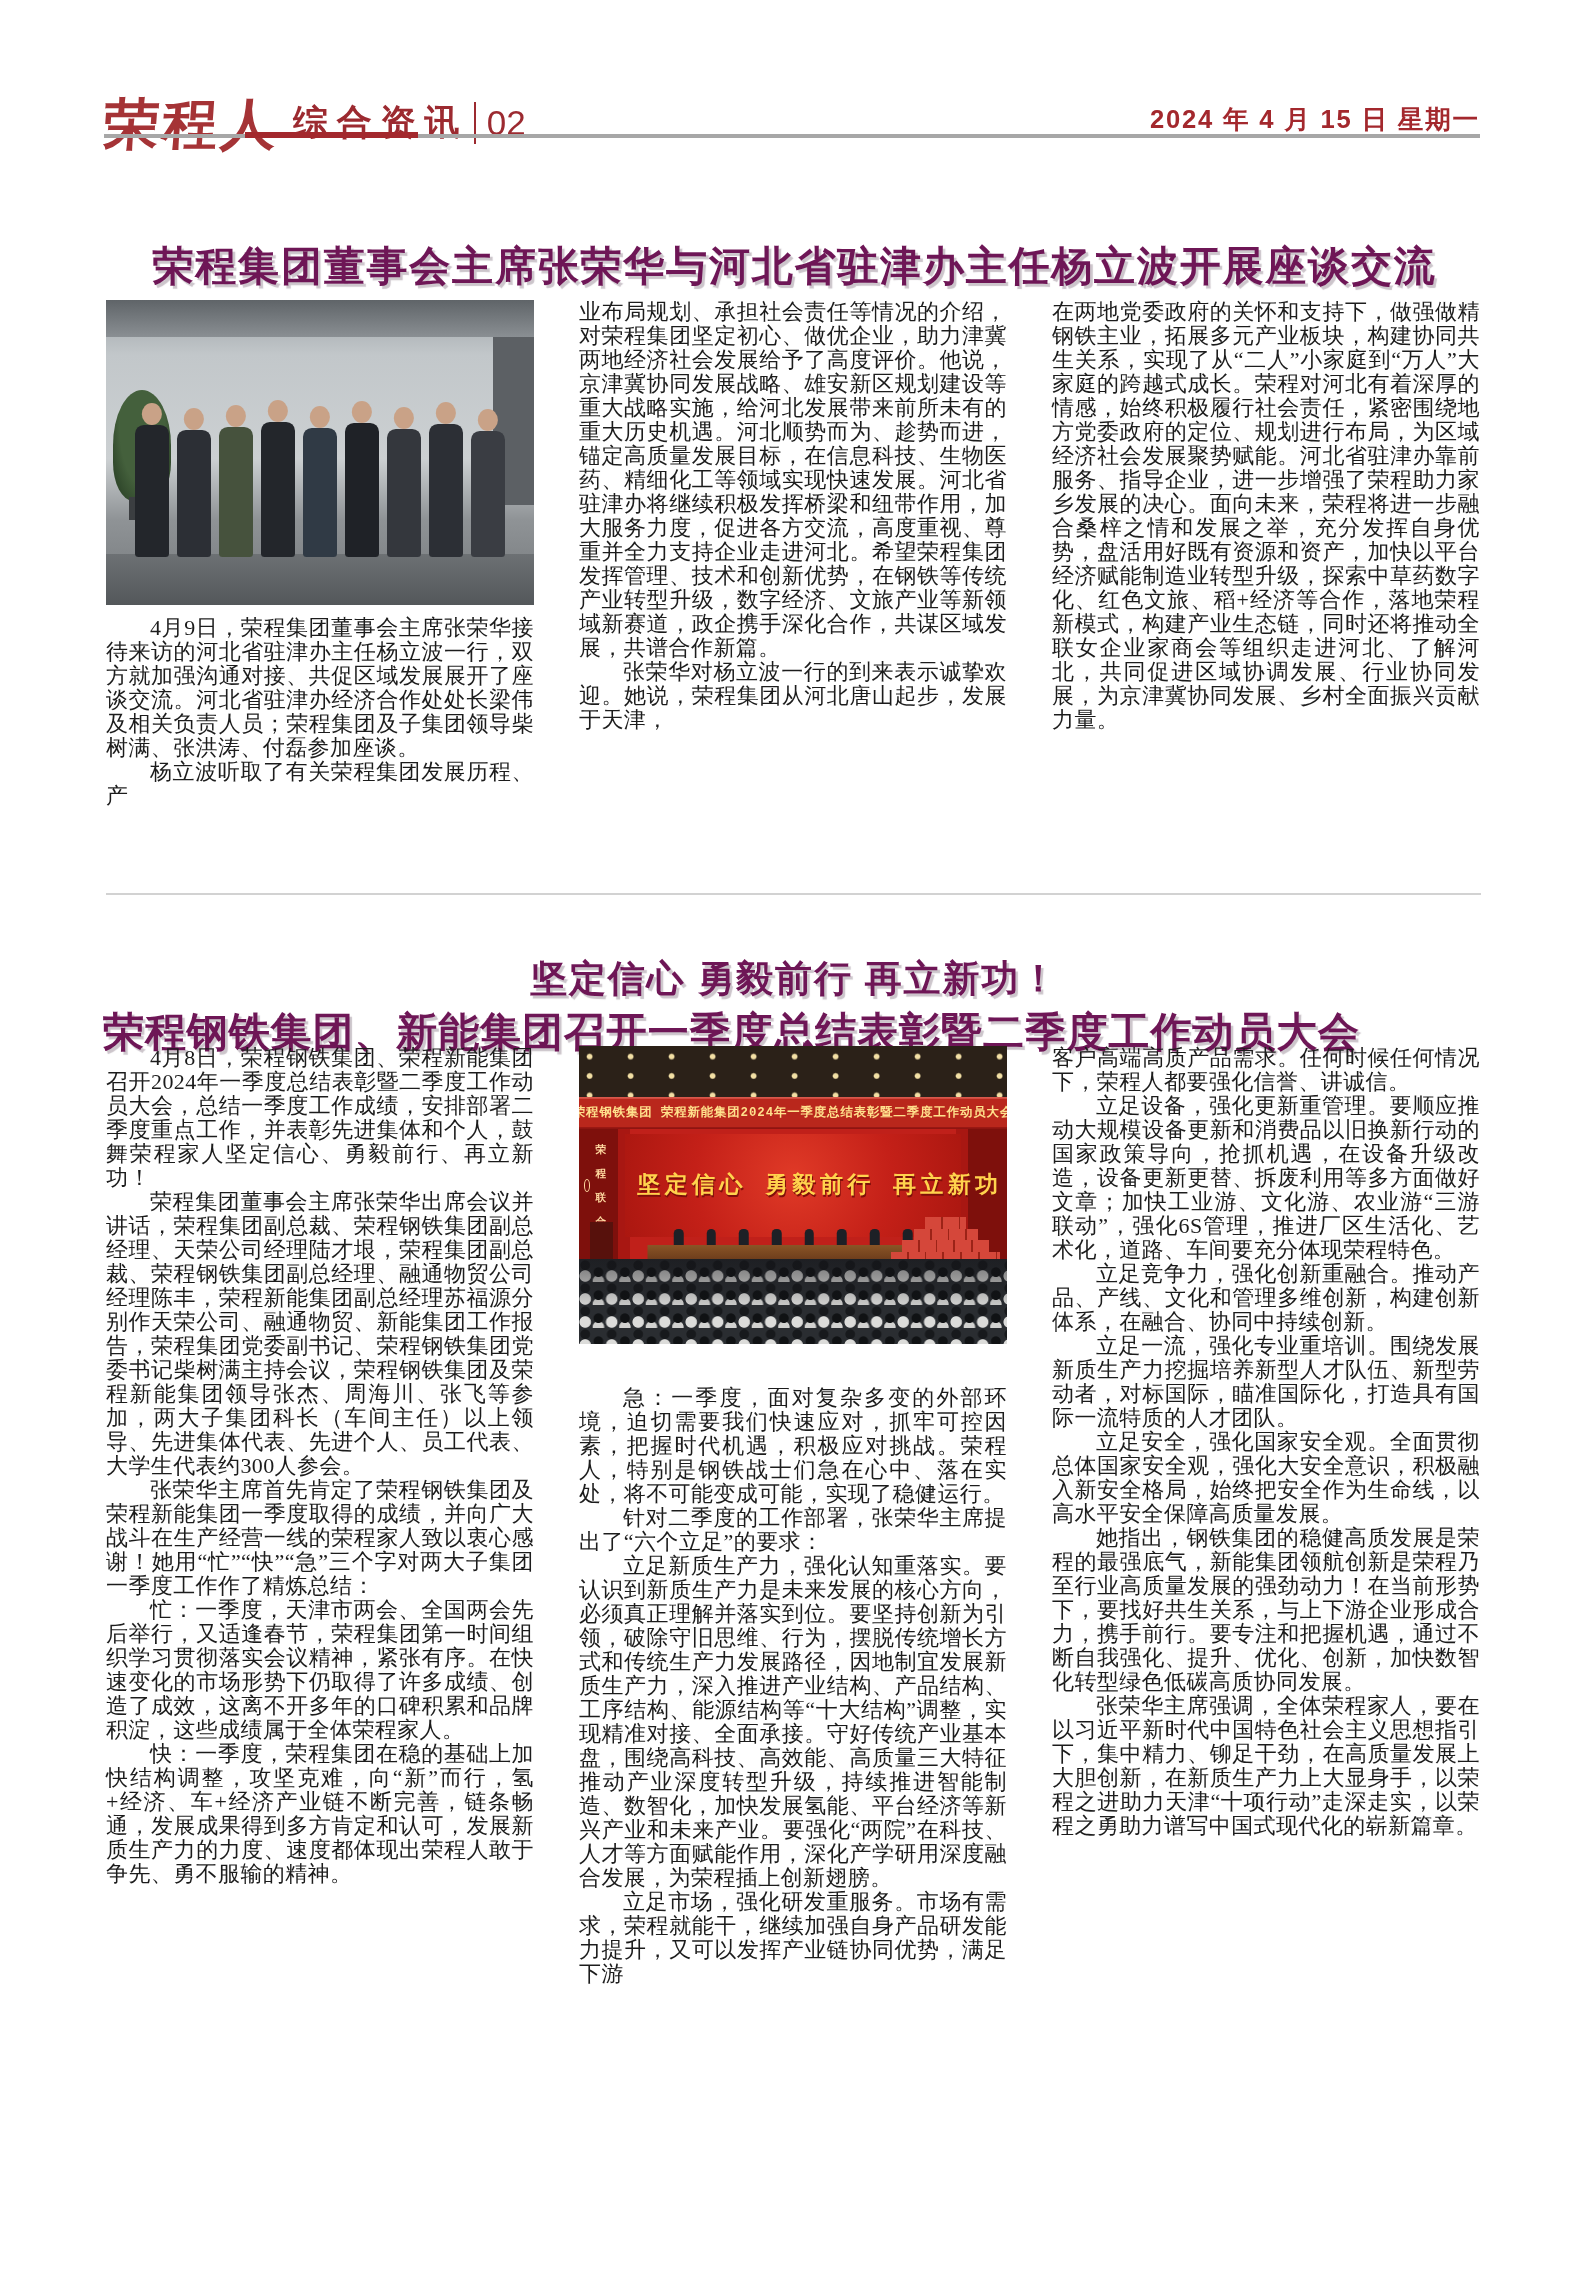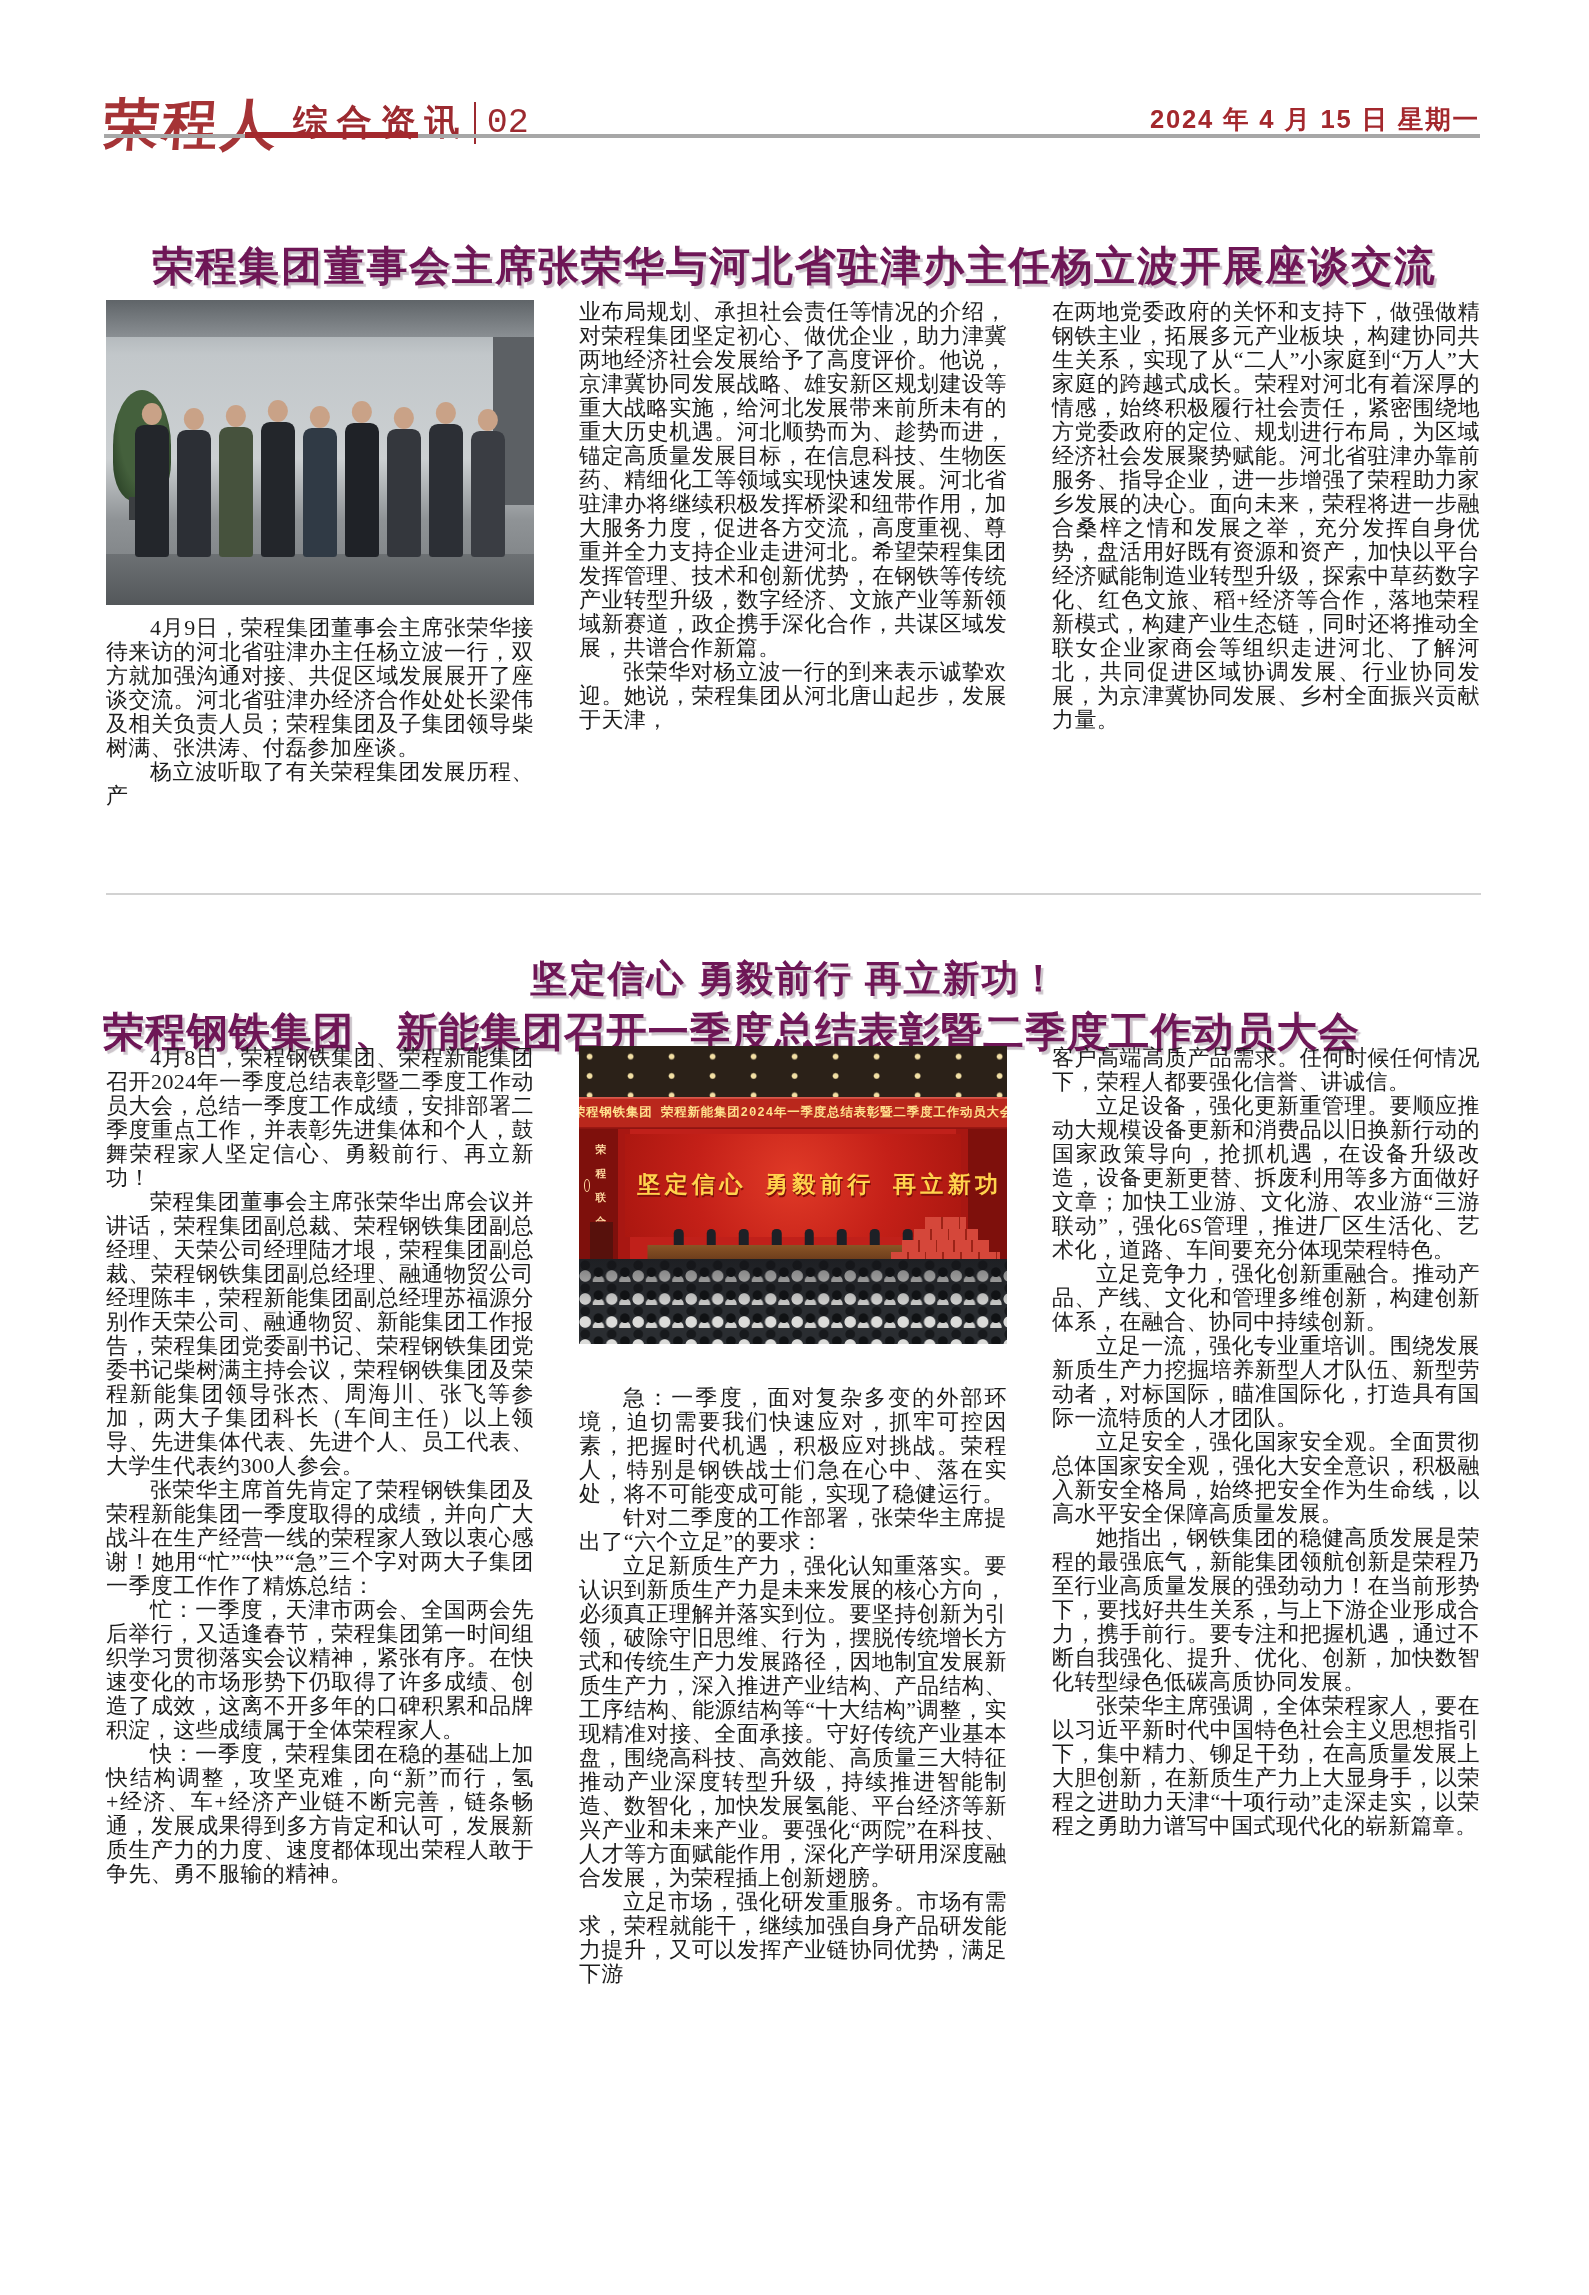--- a/index.html
+++ b/index.html
@@ -8,21 +8,21 @@
 
   
   .logo{position:absolute;left:104px;top:88px;font-size:55px;font-weight:700;
         color:#a53336;letter-spacing:3.5px;transform:skewX(-4deg);
         font-family:"Liberation Serif","DejaVu Serif",serif;}
   .section-wrap{position:absolute;left:293px;top:99px;display:flex;align-items:center;}
   .section{font-size:35px;font-weight:700;color:#9c2a30;letter-spacing:8.8px;
            font-family:"Liberation Sans","DejaVu Sans",sans-serif;}
   .vbar{width:2.6px;height:42px;background:#9c2a30;margin:0 10.6px 0 5.3px;}
   .pagenum{font-size:35px;font-weight:400;color:#9c2a30;
-           font-family:Liberation Mono, monospace;}
+           font-family:Liberation Sans, sans-serif;}
   .date{position:absolute;right:109px;top:102px;font-size:25.6px;font-weight:700;color:#a3282d;
         font-family:"Liberation Sans","DejaVu Sans",sans-serif;letter-spacing:1.8px;}
   .rule-gray{position:absolute;left:104px;top:134px;width:1376px;height:3.5px;background:#a7a7a7;}
   .rule-red{position:absolute;left:245px;top:132px;width:173px;height:6.2px;background:#a3282d;}
 
   
   .a1-title{position:absolute;left:0;top:212px;width:1589px;text-align:center;
       font-size:41px;font-weight:700;color:#6e1656;letter-spacing:1.8px;
       font-family:"Liberation Sans","DejaVu Sans",sans-serif;
       text-shadow:2.6px 2.6px 0.9px rgba(110,90,105,0.35);}

